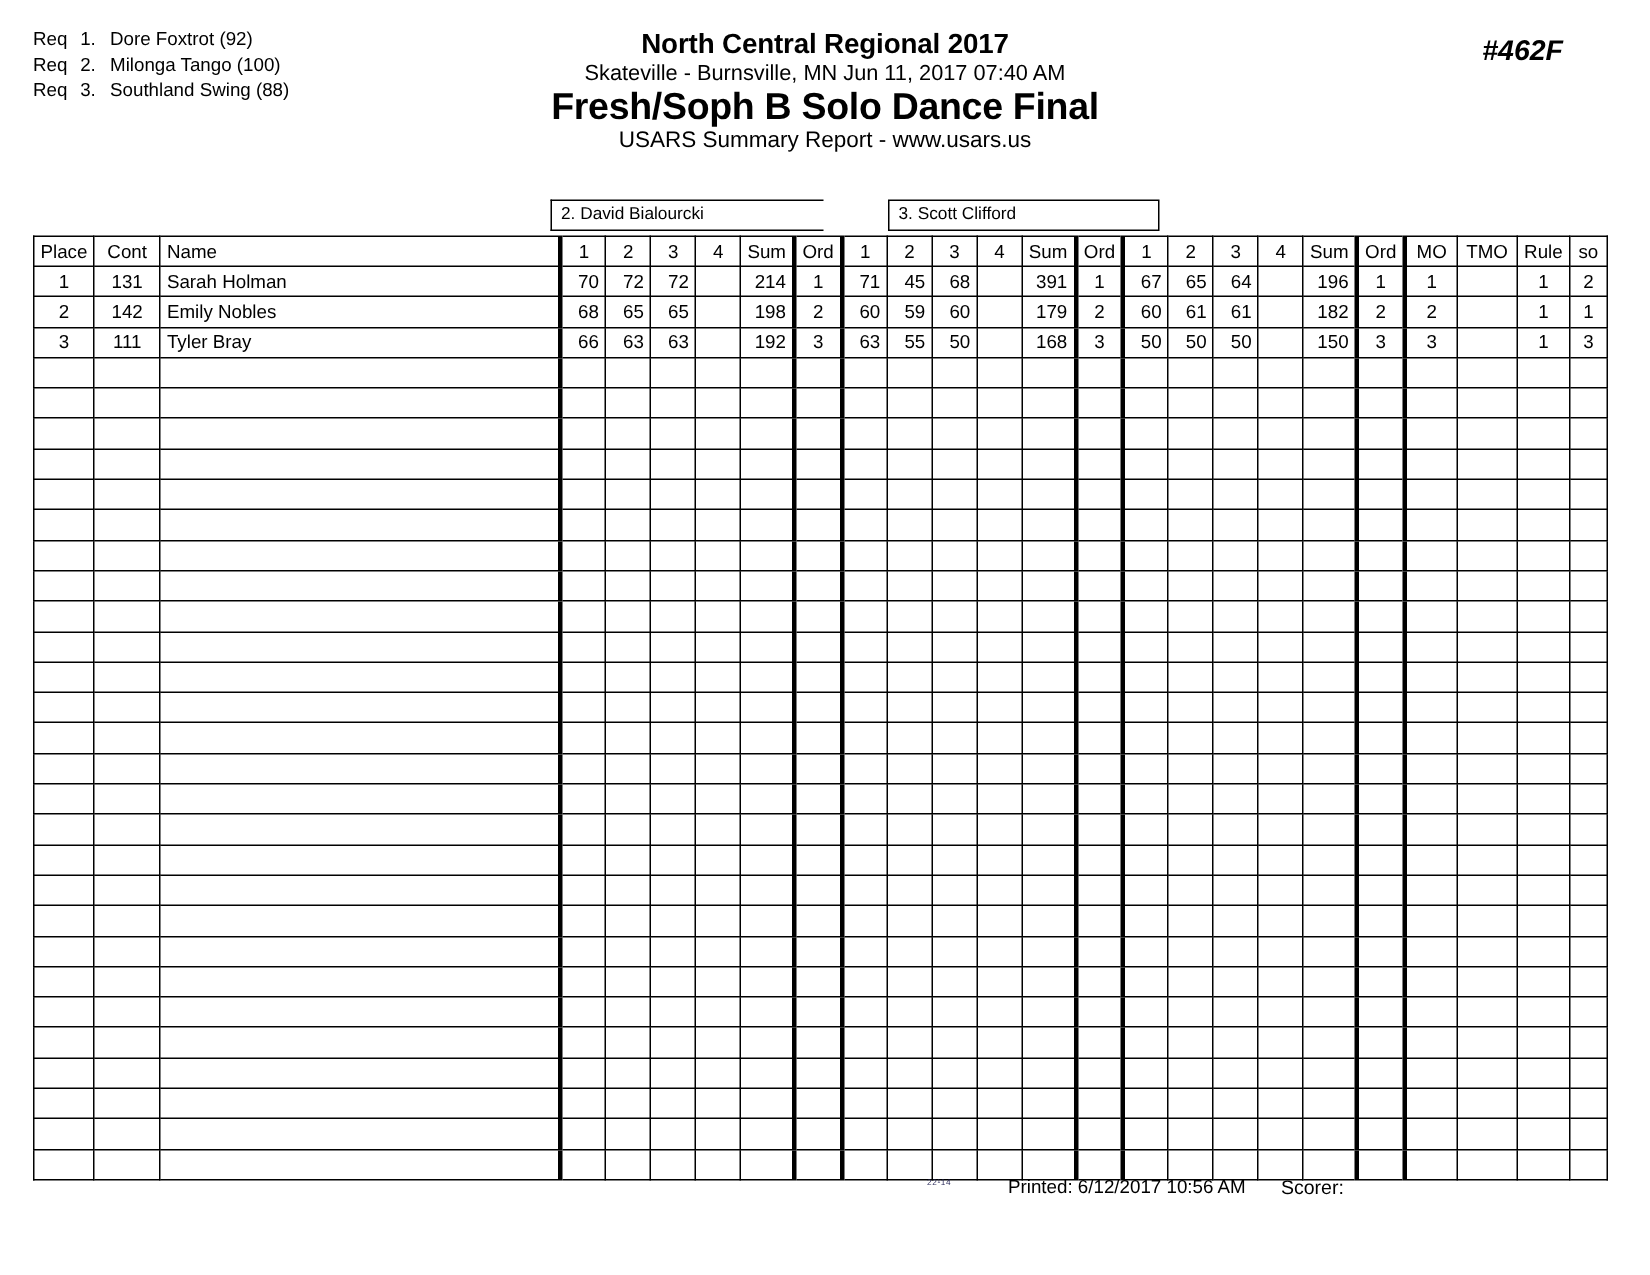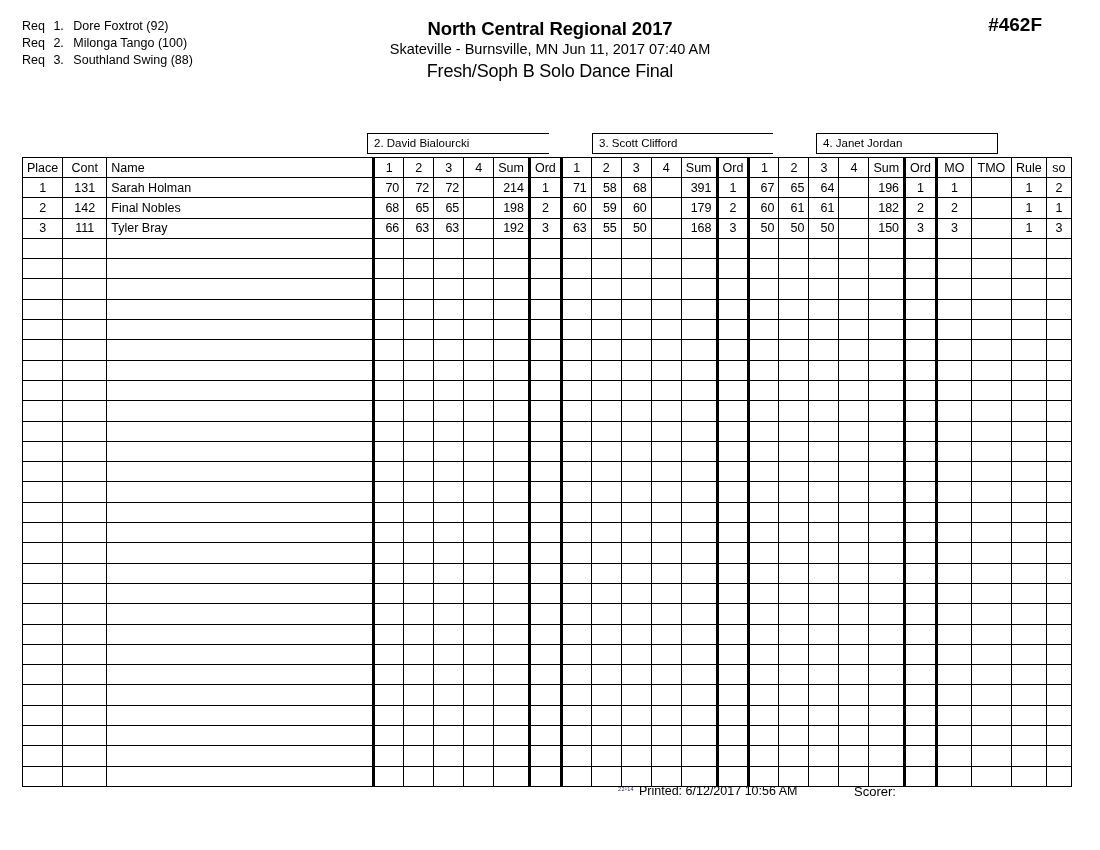--- a/index.html
+++ b/index.html
@@ -43,37 +43,38 @@
     font-size: 18.5px;
     font-weight: bold;
     letter-spacing: -0.1px;
     line-height: 22px;
   }
   #venue-line {
     font-size: 14.5px;
     line-height: 19px;
   }
   #division-title {
-    font-size: 18px;
-    font-weight: normal;
+    font-size: 25px;
+    font-weight: bold;
     line-height: 24px;
     letter-spacing: -0.2px;
   }
   #report-line {
     font-size: 15px;
     line-height: 21px;
   }
 
   
   #event-number {
     position: absolute;
     right: 58px;
-    top: 14px;
+    top: 24px;
     font-size: 19px;
     font-weight: bold;
+    font-style: italic;
   }
 
   
   #judge-banner {
     position: absolute;
     left: 367px;
     top: 133px;
     height: 21px;
     display: flex;
     gap: 43px;
@@ -140,21 +141,21 @@
   #footer-code {
     position: absolute;
     left: 596px;
     top: 3px;
     font-size: 5.5px;
     letter-spacing: 0.4px;
     color: #2a2a5a;
   }
   #printed-text {
     position: absolute;
-    left: 617px;
+    left: 650px;
     top: 1px;
     font-size: 12.5px;
     white-space: nowrap;
   }
   #scorer-text {
     position: absolute;
     left: 832px;
     top: 1px;
     font-size: 13px;
     white-space: nowrap;
@@ -178,28 +179,28 @@
     <span class="req-label">Req</span>
     <span class="req-num">3.</span>
     <span class="req-name">Southland Swing (88)</span>
   </span>
 </div>
 
 <div id="title-block">
   <div id="event-title">North Central Regional 2017</div>
   <div id="venue-line">Skateville - Burnsville, MN  Jun 11, 2017  07:40 AM</div>
   <div id="division-title">Fresh/Soph B Solo Dance Final</div>
+  <div id="report-line">USARS Summary Report - www.usars.us</div>
 </div>
 
 <div id="event-number">#462F</div>
 
 <div id="judge-banner">
   <div class="judge-banner-cell" style="width:182px">2.  David Bialourcki</div>
   <div class="judge-banner-cell" style="width:181px">3.  Scott Clifford</div>
-  <div class="judge-banner-cell" style="width:182px">4.  Janet Jordan</div>
 </div>
 
 <table id="score-table">
   <colgroup>
     <col style="width:36px">
       <col style="width:44px">
       <col style="width:267px">
     <col style="width:30px">
       <col style="width:30px">
       <col style="width:30px">
@@ -261,40 +262,40 @@
         <td class="c-place">1</td>
         <td class="c-cont">131</td>
         <td class="c-name">Sarah Holman</td>
         <td class="c-score sep-left">70</td>
         <td class="c-score">72</td>
         <td class="c-score">72</td>
         <td class="c-score"></td>
         <td class="c-sum">214</td>
         <td class="c-ord sep-left sep-right">1</td>
         <td class="c-score sep-left">71</td>
-        <td class="c-score">58</td>
+        <td class="c-score">45</td>
         <td class="c-score">68</td>
         <td class="c-score"></td>
         <td class="c-sum">391</td>
         <td class="c-ord sep-left sep-right">1</td>
         <td class="c-score sep-left">67</td>
         <td class="c-score">65</td>
         <td class="c-score">64</td>
         <td class="c-score"></td>
         <td class="c-sum">196</td>
         <td class="c-ord sep-left sep-right">1</td>
         <td class="c-tail">1</td>
         <td class="c-tail"></td>
         <td class="c-tail">1</td>
         <td class="c-tail">2</td>
       </tr>
       <tr class="data-row">
         <td class="c-place">2</td>
         <td class="c-cont">142</td>
-        <td class="c-name">Final Nobles</td>
+        <td class="c-name">Emily Nobles</td>
         <td class="c-score sep-left">68</td>
         <td class="c-score">65</td>
         <td class="c-score">65</td>
         <td class="c-score"></td>
         <td class="c-sum">198</td>
         <td class="c-ord sep-left sep-right">2</td>
         <td class="c-score sep-left">60</td>
         <td class="c-score">59</td>
         <td class="c-score">60</td>
         <td class="c-score"></td>

